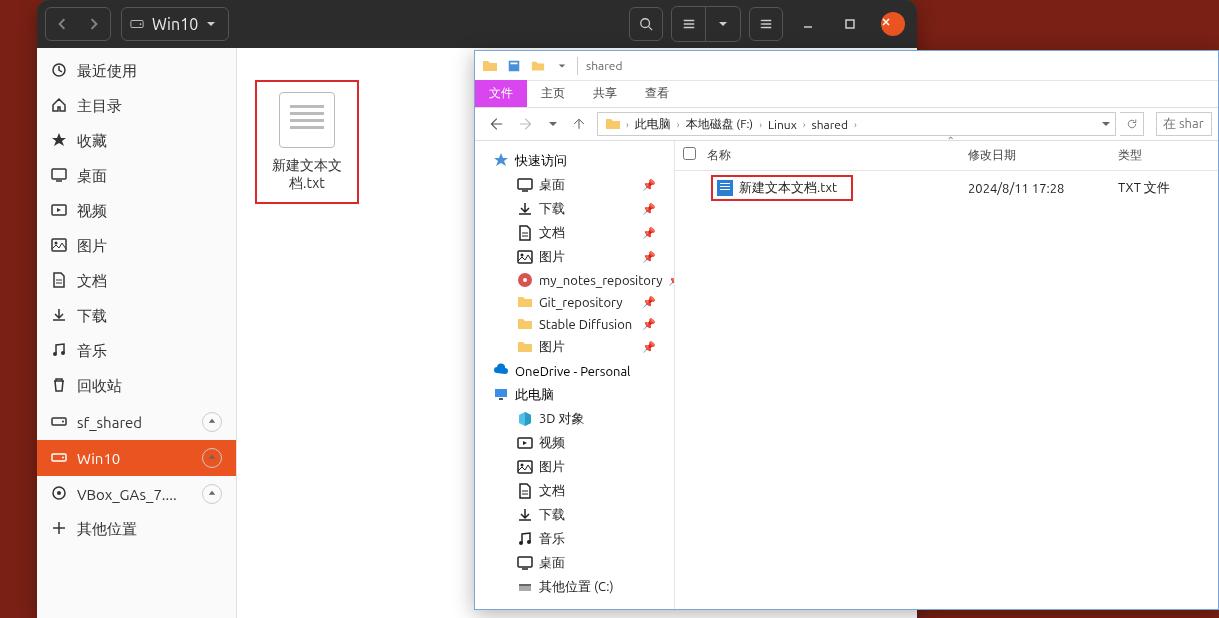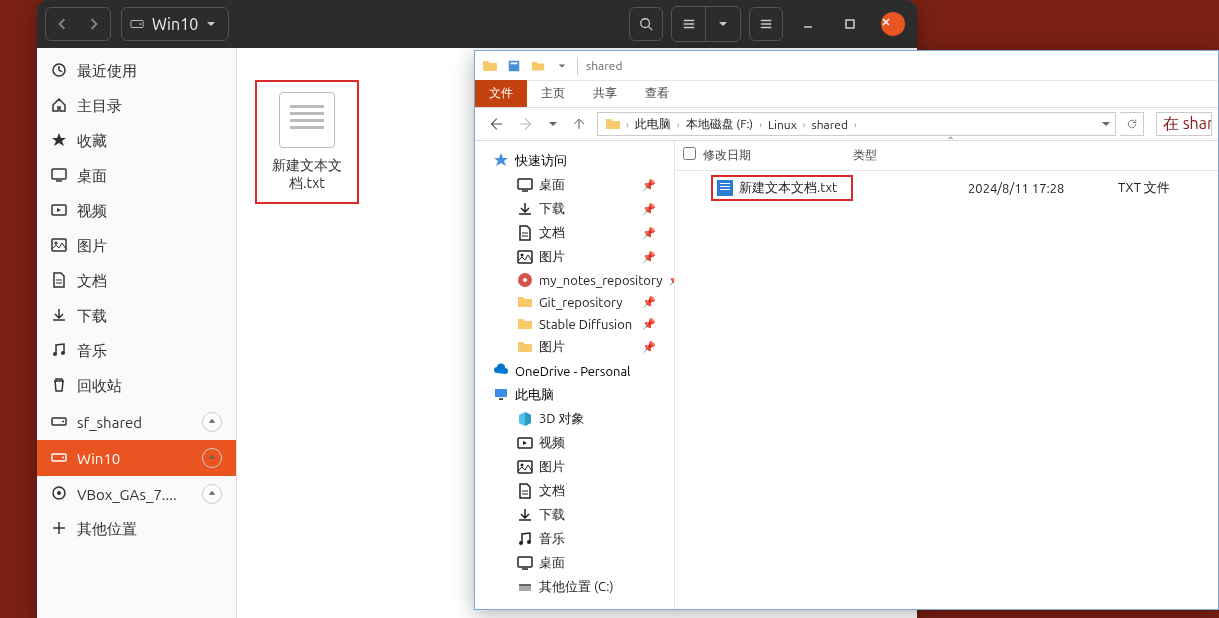--- a/index.html
+++ b/index.html
@@ -81,35 +81,35 @@
       padding: 0 0 0 4px; border-bottom: 1px solid #e5e5e5; font-size: 12px; color: #666;
     }
     .win-title-icons { display: flex; align-items: center; gap: 2px; }
     .qat-icon { width: 22px; height: 22px; display: flex; align-items: center; justify-content: center; }
     .qat-sep { width: 1px; height: 18px; background: #ccc; margin: 0 4px; }
     .win-tabs {
       height: 26px; display: flex; align-items: flex-end; font-size: 12px;
       background: #fff;
     }
     .win-tab { padding: 5px 14px; color: #444; cursor: pointer; }
-    .win-tab.active { background: #c2410c; color: #fff; }
+    .win-tab.active { background: #d946ef; color: #fff; }
     
     .win-addr {
       height: 34px; display: flex; align-items: center; padding: 4px 6px;
       gap: 4px; background: #fff; border-bottom: 1px solid #ddd; border-top: 1px solid #ddd;
     }
     .win-nav-btn { width: 28px; height: 26px; display: flex; align-items: center; justify-content: center; color: #888; }
     .breadcrumb {
       flex: 1; border: 1px solid #ccc; height: 24px; display: flex;
       align-items: center; font-size: 12px; padding: 0 4px; gap: 2px;
     }
     .crumb { padding: 2px 4px; color: #222; cursor: pointer; }
     .crumb-sep { color: #888; font-size: 10px; }
     .bc-refresh { border: 1px solid #ccc; border-left: none; width: 24px; height: 24px; display: flex; align-items: center; justify-content: center; }
-    .win-search { border: 1px solid #ccc; height: 24px; width: 56px; padding: 0 6px; font-size: 16px; color: #7f1d1d; display: flex; align-items: center; overflow: hidden; white-space: nowrap; }
+    .win-search { border: 1px solid #ccc; height: 24px; width: 56px; padding: 0 6px; font-size: 13px; color: #737373; display: flex; align-items: center; overflow: hidden; white-space: nowrap; }
     
     .win-body { display: flex; height: calc(100% - 90px); }
     .win-nav-tree {
       width: 200px; border-right: 1px solid #e5e5e5; overflow-y: auto;
       padding: 8px 0; font-size: 13px;
     }
     .tree-item {
       display: flex; align-items: center; gap: 6px; padding: 3px 8px 3px 24px;
       color: #222; cursor: pointer; position: relative;
     }
@@ -590,20 +590,21 @@
           </span>
           <span>其他位置 (C:)</span>
         </div>
       </div>
     <div class="win-content">
       <div style="position:relative;">
         <div class="win-sort-arrow" style="position:absolute;left:50%;top:-2px;">⌃</div>
       </div>
       <div class="win-cols">
         <div class="col-check"><input type="checkbox" style=""></div>
+        <div class="col-name">名称</div>
         <div class="col-date">修改日期</div>
         <div class="col-type">类型</div>
       </div>
       <div class="win-row highlight-file">
         <div class="col-check"></div>
         <div class="col-name">
           <span class="highlight-box cell-name">
             <span class="txt-icon"></span>
             <span>新建文本文档.txt</span>
           </span>

